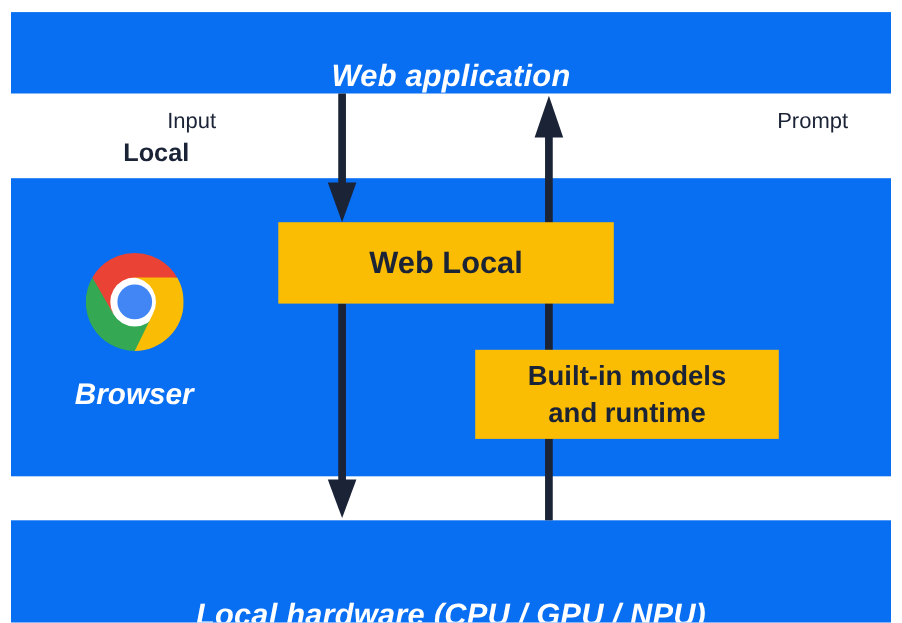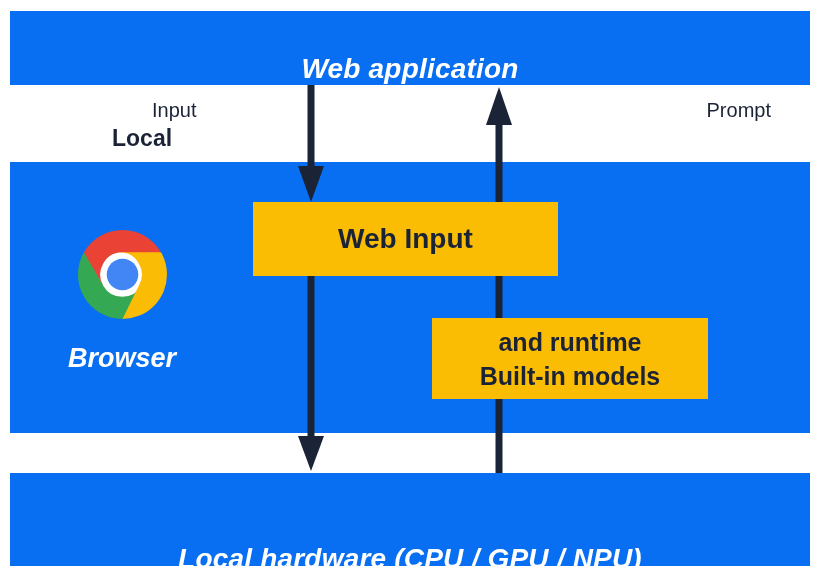--- a/index.html
+++ b/index.html
@@ -112,24 +112,24 @@
       <path fill="#ffffff" d="M128.003 199.216c39.335 0 71.221-31.888 71.221-71.223c0-39.335-31.886-71.223-71.221-71.223c-39.335 0-71.222 31.888-71.222 71.223c0 39.335 31.887 71.223 71.222 71.223"></path>
       <path style="fill:var(--chrome-green)" d="M35.89 92.997c-5.313-9.203-11.558-18.862-18.736-28.977a127.98 127.98 0 0 0 110.857 191.981c11.78-16.523 19.78-28.437 23.996-35.74c8.099-14.028 18.573-34.112 31.423-60.251v-.015a63.993 63.993 0 0 1-110.857.017c-17.453-32.548-29.68-54.887-36.683-67.015"></path>
       <path style="fill:var(--chrome-yellow)" d="M128.008 255.996A127.972 127.972 0 0 0 256 128.008c0-23.307-6.23-45.16-17.12-63.997c-25.05-2.685-43.823-4.027-56.32-4.027c-14.16 0-35.173 1.342-63.04 4.027l-.017.01a63.993 63.993 0 0 1 55.444 31.987a63.993 63.993 0 0 1-.017 64.01z"></path>
       <path style="fill:var(--chrome-blue)" d="M128.003 173.38c25.063 0 45.38-20.316 45.38-45.38c0-25.062-20.317-45.38-45.38-45.38c-25.063 0-45.38 20.318-45.38 45.38c0 25.064 20.317 45.38 45.38 45.38"></path>
       <path style="fill:var(--chrome-red)" d="M128.003 64.004H238.84a127.973 127.973 0 0 0-221.685.015l55.419 95.99l.015.008a63.993 63.993 0 0 1 55.415-96.014z"></path>
     </svg>
     <span class="browser-label">Browser</span>
   </div>
 
   <div class="ybox ybox-webapis">
-    <span>Web Input</span>
+    <span>Web Local</span>
   </div>
   <div class="ybox ybox-builtin">
+    <span>Built-in models</span>
     <span>and runtime</span>
-    <span>Built-in models</span>
   </div>
 
   <div class="band band-bottom">
     <span class="band-label">Local hardware (CPU / GPU / NPU)</span>
   </div>
 
 </div>
 
 </body></html>

